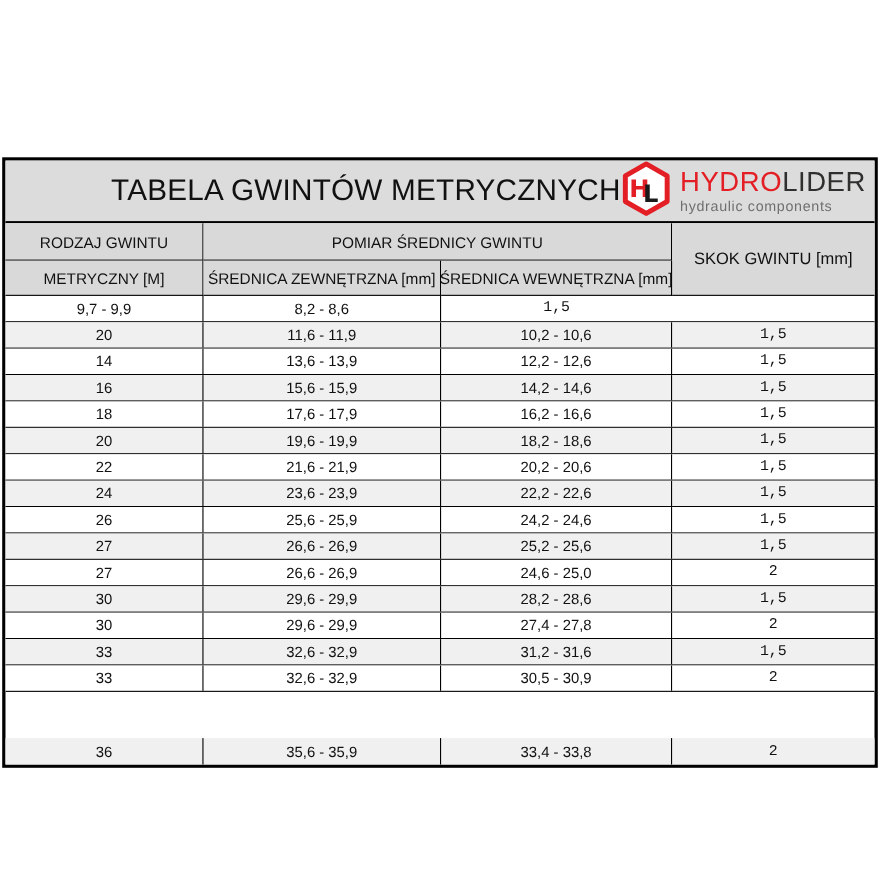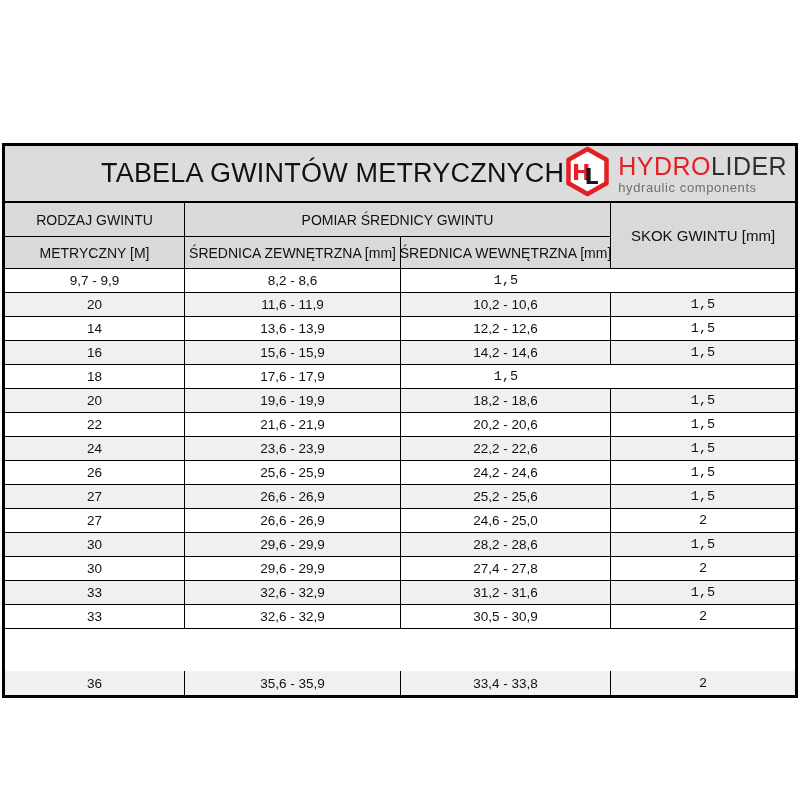--- a/index.html
+++ b/index.html
@@ -160,20 +160,21 @@
       </div>
       <div class="trow stripe">
         <div class="tcell">16</div>
         <div class="tcell">15,6 - 15,9</div>
         <div class="tcell">14,2 - 14,6</div>
         <div class="tcell">1,5</div>
       </div>
       <div class="trow">
         <div class="tcell">18</div>
         <div class="tcell">17,6 - 17,9</div>
+        <div class="tcell">16,2 - 16,6</div>
         <div class="tcell">1,5</div>
       </div>
       <div class="trow stripe">
         <div class="tcell">20</div>
         <div class="tcell">19,6 - 19,9</div>
         <div class="tcell">18,2 - 18,6</div>
         <div class="tcell">1,5</div>
       </div>
       <div class="trow">
         <div class="tcell">22</div>

